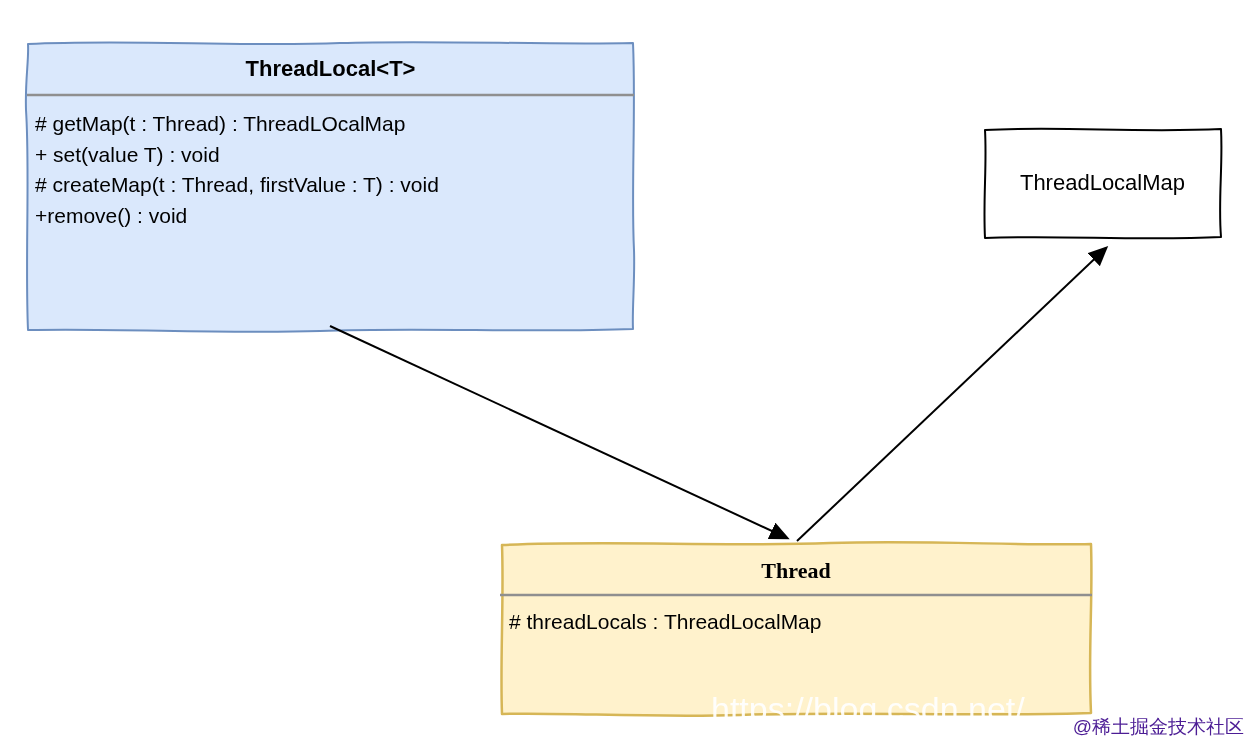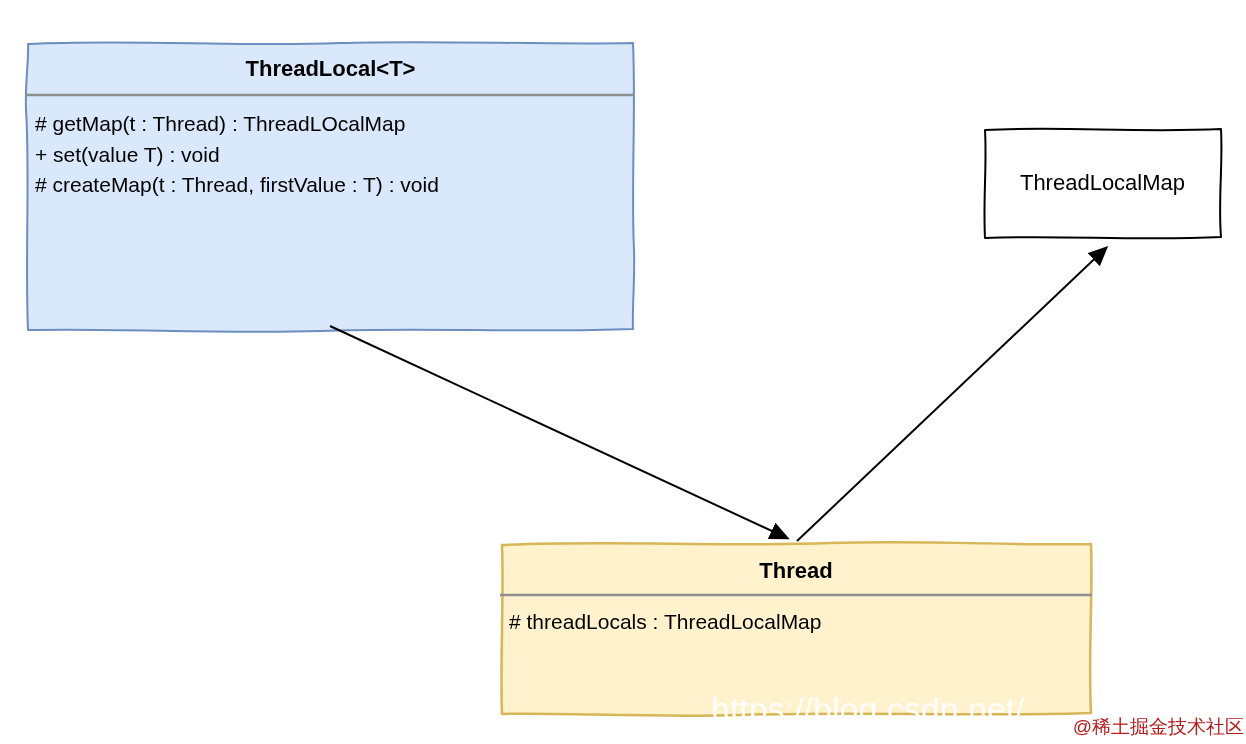--- a/index.html
+++ b/index.html
@@ -50,21 +50,21 @@
     font-size: 34px;
     line-height: 34px;
     color: rgba(255,255,255,0.92);
     white-space: nowrap;
     z-index: 5;
   }
   .attribution {
     right: 2px;
     top: 714px;
     font-size: 19px;
-    color: #b91c1c;
+    color: #4c1d95;
     white-space: nowrap;
     z-index: 6;
     font-family: "Liberation Sans", sans-serif;
   }
   
   .overlay { z-index: 2; }
 </style>
 </head>
 <body>
 
@@ -107,25 +107,26 @@
 
     <line x1="330" y1="326" x2="787" y2="538" stroke-width="2" marker-end="url(#arrowhead)" stroke="#000000"></line>
     <line x1="797" y1="541" x2="1106" y2="248" stroke-width="2" marker-end="url(#arrowhead)" stroke="#000000"></line>
   </svg>
 
   <div class="overlay class-title" style="left:27px; top:43px; width:607px; height:52px;">ThreadLocal&lt;T&gt;</div>
   <div class="overlay class-members" style="left:35px; top:109px;">
     <div># getMap(t : Thread) : ThreadLOcalMap</div>
     <div>+ set(value T) : void</div>
     <div># createMap(t : Thread, firstValue : T) : void</div>
+    <div>+remove() : void</div>
   </div>
 
   <div class="overlay single-label" style="left:983px; top:128px; width:239px; height:110px;">ThreadLocalMap</div>
 
-  <div class="overlay class-title" style="left:500px; top:544px; width:592px; height:53px;">Thread</div>
+  <div class="overlay class-title" style="left:500px; top:544px; width:592px; height:53px;font-family:Liberation Serif, serif;">Thread</div>
   <div class="overlay class-members" style="left:509px; top:606px; line-height:31px;">
     <div># threadLocals : ThreadLocalMap</div>
   </div>
 
   <div class="overlay watermark-url">https://blog.csdn.net/</div>
   <div class="overlay attribution">@稀土掘金技术社区</div>
 
 </div>
 
 </body></html>

